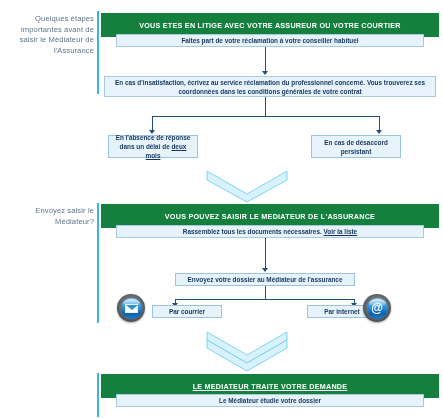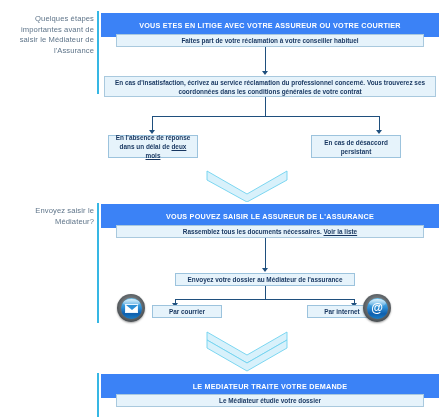--- a/index.html
+++ b/index.html
@@ -39,21 +39,21 @@
     width: 1.6px;
     background: #36b7e4;
   }
 
   
   .banner {
     position: absolute;
     left: 101px;
     width: 338px;
     height: 24px;
-    background: #3b82f6;
+    background: #15803d;
     color: #ffffff;
     font-size: 7.2px;
     font-weight: bold;
     letter-spacing: 0.25px;
     display: flex;
     align-items: center;
     justify-content: center;
     text-align: center;
     box-sizing: border-box;
   }
@@ -198,21 +198,21 @@
 
   <div class="chevron-wrap" style="left:205px; top:168px; width:84px; height:34px;">
     <svg class="chev" width="84" height="34" viewBox="0 0 84 34">
       <polygon points="2,3 42,26 82,3 82,12 42,34 2,12" fill="#d8f1fb" stroke="#6fd3ef" stroke-width="0.9"></polygon>
     </svg>
   </div>
 
   <div class="side-label" style="top:206px;">Envoyez saisir le Médiateur?</div>
   <div class="side-rule" style="top:203px; height:120px;"></div>
 
-  <div class="banner" style="top:204px;">VOUS POUVEZ SAISIR LE ASSUREUR DE L'ASSURANCE</div>
+  <div class="banner" style="top:204px;">VOUS POUVEZ SAISIR LE MEDIATEUR DE L'ASSURANCE</div>
 
   <div class="box wide" style="left:116px; top:225px; width:308px; height:13px;">
     <span>
       <span>Rassemblez tous les documents nécessaires. </span><a href="#" class="u" style="color:#16355f;">Voir la liste</a>
     </span>
   </div>
 
   <div class="vline" style="left:265px; top:238px; height:32px;"></div>
   <div class="arrowhead" style="left:262px; top:268px;"></div>
 
@@ -243,17 +243,17 @@
 
   <div class="chevron-wrap" style="left:205px; top:330px; width:84px; height:42px;">
     <svg class="chev" width="84" height="42" viewBox="0 0 84 42">
       <polygon points="2,2 42,25 82,2 82,10 42,33 2,10" fill="#d8f1fb" stroke="#6fd3ef" stroke-width="0.9"></polygon>
       <polygon points="2,10 42,33 82,10 82,18 42,41 2,18" fill="#d8f1fb" stroke="#6fd3ef" stroke-width="0.9"></polygon>
     </svg>
   </div>
 
   <div class="side-rule" style="top:373px; height:44px;"></div>
 
-  <div class="banner" style="top:374px;">LE MEDIATEUR TRAITE VOTRE DEMANDE</div>
+  <div class="banner" style="top:374px;text-decoration:underline;">LE MEDIATEUR TRAITE VOTRE DEMANDE</div>
 
   <div class="box wide" style="left:116px; top:394px; width:308px; height:13px;">Le Médiateur étudie votre dossier</div>
 
 </div>
 
 </body></html>

